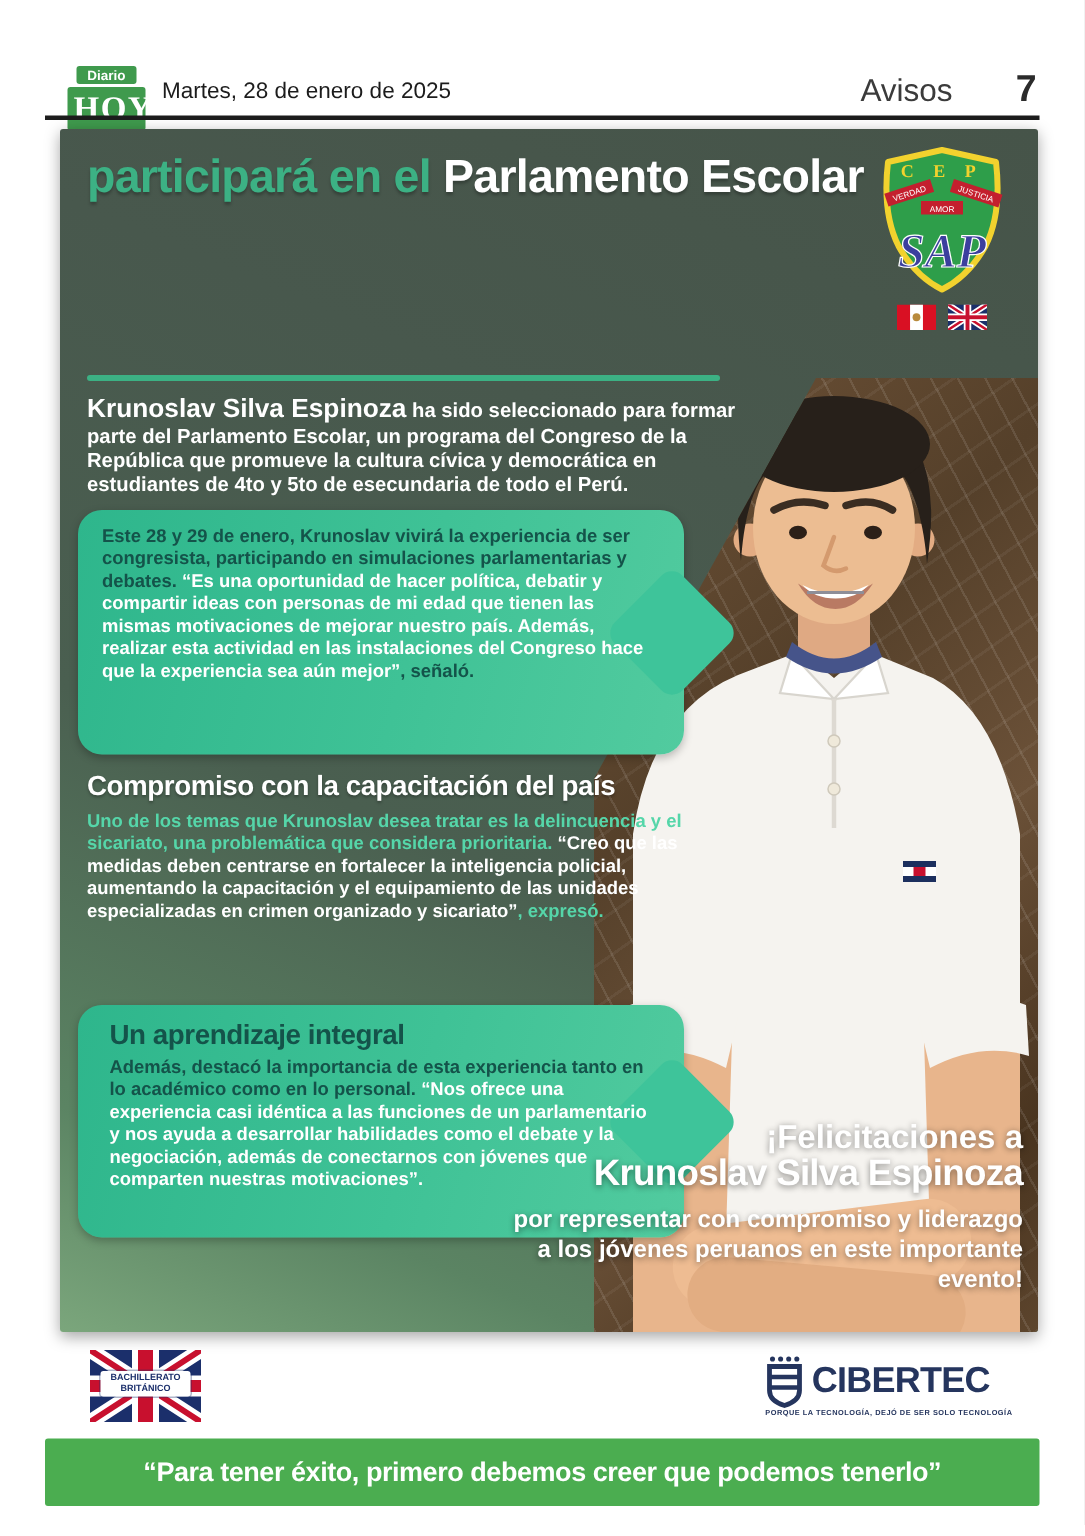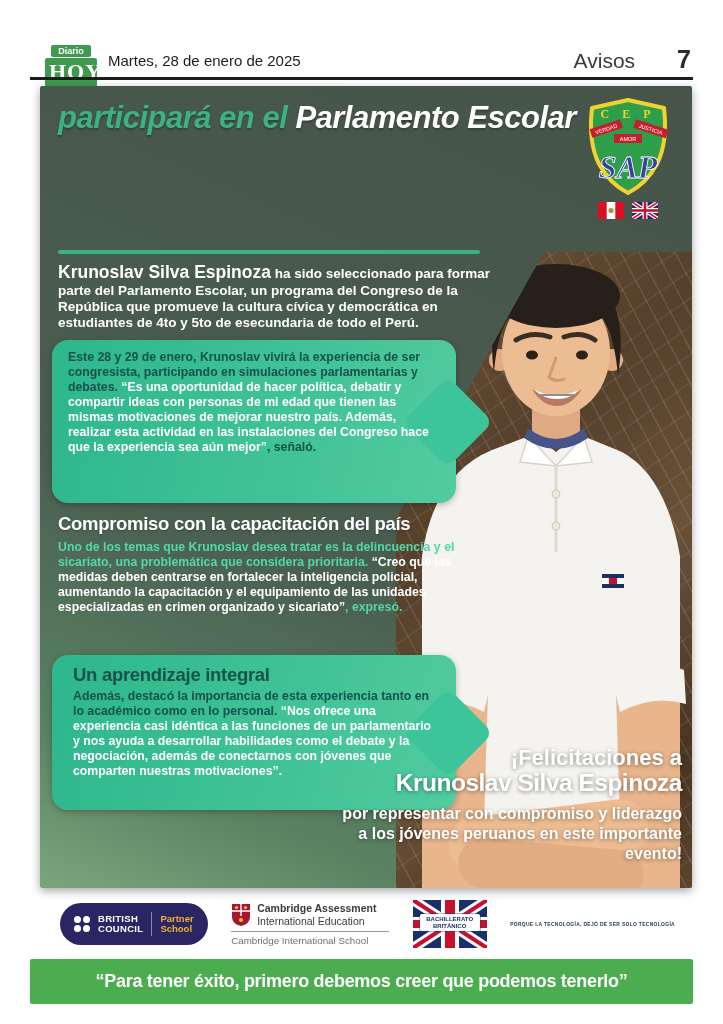--- a/index.html
+++ b/index.html
@@ -39,42 +39,42 @@
     background:
       repeating-linear-gradient(62deg, rgba(255,255,255,.10) 0 1.5px, transparent 1.5px 16px),
       repeating-linear-gradient(-35deg, rgba(255,255,255,.05) 0 2px, transparent 2px 23px);
   }
   .photo svg { position:absolute; inset:0; }
 
   
   .title { position:absolute; left:18px; top:16px; z-index:3; line-height:1.04; }
   .title-l1 { font-size:31px; font-weight:bold; color:#3cb184; letter-spacing:-0.5px; text-shadow:0 2px 2px rgba(0,0,0,.25); }
   .title-l2 { font-size:44px; font-weight:bold; color:#ffffff; letter-spacing:-1px; text-shadow:0 2px 3px rgba(0,0,0,.3); margin:2px 0; }
-  .title-l3 { font-size:31px; font-weight:bold; letter-spacing:-0.5px; text-shadow:0 2px 2px rgba(0,0,0,.25); white-space:nowrap;font-style:italic; }
+  .title-l3 { font-size:31px; font-weight:bold; letter-spacing:-0.5px; text-shadow:0 2px 2px rgba(0,0,0,.25); white-space:nowrap; }
   .title-l3 .green { color:#3cb184; }
   .title-l3 .white { color:#ffffff; }
 
   
   .school-badge { position:absolute; left:540px; top:10px; width:96px; z-index:3; text-align:center; }
   .badge-flags { display:flex; justify-content:center; gap:8px; margin-top:2px; }
 
   
   .separator { position:absolute; left:18px; top:164px; width:422px; height:4px; background:#3cb184; border-radius:2px; z-index:2; }
   .intro { position:absolute; left:18px; top:176px; width:436px; z-index:2;
     color:#fff; font-weight:bold; font-size:13.5px; line-height:1.2; }
   .intro .intro-name { font-size:17.5px; }
 
   
   .mint-box { position:absolute; left:12px; width:404px; z-index:2;
     background:linear-gradient(105deg,#2eb68c 0%, #3fc296 55%, #52cb9f 100%);
     border-radius:16px; padding:10px 16px 12px; box-shadow:0 2px 6px rgba(0,0,0,.25); }
   .mint-box::after { content:''; position:absolute; right:-24px; top:50%; width:64px; height:64px;
     margin-top:-32px; background:#3ec49a; transform:rotate(45deg); border-radius:10px; z-index:-1; }
   .box-1 { top:254px; min-height:163px; }
-  .box-3 { top:569px; min-height:155px;padding-left:21px; }
+  .box-3 { top:584px; min-height:155px;padding-left:21px; }
 
   .sec-heading-dark { color:#14534a; font-size:18.5px; font-weight:bold; line-height:1.08; margin-bottom:4px; letter-spacing:-0.3px; }
   .sec-body { font-size:12.3px; font-weight:bold; line-height:1.22; color:#14534a; }
   .sec-body .q-white { color:#ffffff; }
 
   
   .plain-section { position:absolute; left:18px; top:428px; width:400px; z-index:2; }
   .sec-heading-white { color:#ffffff; font-size:18.5px; font-weight:bold; line-height:1.1; margin-bottom:6px; letter-spacing:-0.3px; text-shadow:0 1px 2px rgba(0,0,0,.3); }
   .sec-body-mint { font-size:12.3px; font-weight:bold; line-height:1.22; color:#55d6a9; }
   .sec-body-mint .q-white { color:#ffffff; }
@@ -232,72 +232,51 @@
 
     <div class="congrats">
       <div class="congrats-l1">¡Felicitaciones a</div>
       <div class="congrats-l2">Krunoslav Silva Espinoza</div>
       <div class="congrats-l3">por representar con compromiso y liderazgo a los jóvenes peruanos en este importante evento!</div>
     </div>
   </div>
 
   <div class="partners">
 
-    <div class="bc-pill">
-      <span class="bc-dots">
-          <i></i>
-          <i></i>
-          <i></i>
-          <i></i>
-        </span>
-      <span class="bc-name">
-        <span>BRITISH</span><br>
-        <span>COUNCIL</span>
-      </span>
-      <span class="bc-div"></span>
-      <span class="bc-tag">
-        <span>Partner</span><br>
-        <span>School</span>
-      </span>
-    </div>
-
-    <div class="cam">
-      <div class="cam-top">
-        <svg width="20" height="24" viewBox="0 0 20 24">
-          <path d="M1 1 H19 V14 Q19 21 10 23 Q1 21 1 14 Z" fill="#a3182f"></path>
-          <path d="M1 8 H19 M10 1 V13" stroke="#ffffff" stroke-width="1.4"></path>
-          <circle cx="5.5" cy="4.5" r="1.6" fill="#f5c04a"></circle>
-            <circle cx="14.5" cy="4.5" r="1.6" fill="#f5c04a"></circle>
-          <circle cx="10" cy="17" r="2" fill="#f5c04a"></circle>
-        </svg>
-        <div class="cam-lines">
-          <div class="b">Cambridge Assessment</div>
-          <div>International Education</div>
-        </div>
-      </div>
-      <div class="cam-sub">Cambridge International School</div>
-    </div>
+
 
     <div class="bachi">
       <svg width="74" height="48" viewBox="0 0 74 48">
         <rect width="74" height="48" fill="#1b2f6b"></rect>
         <path d="M0 0 L74 48 M74 0 L0 48" stroke="#ffffff" stroke-width="10"></path>
         <path d="M0 0 L74 48 M74 0 L0 48" stroke="#c8102e" stroke-width="4"></path>
         <rect x="28" width="18" height="48" fill="#ffffff"></rect>
           <rect y="17" width="74" height="14" fill="#ffffff"></rect>
         <rect x="32" width="10" height="48" fill="#c8102e"></rect>
           <rect y="20" width="74" height="8" fill="#c8102e"></rect>
       </svg>
       <div class="bachi-label">
         <span>BACHILLERATO</span><br>
         <span>BRITÁNICO</span>
       </div>
     </div>
 
     <div class="cib">
+      <div class="cib-top">
+        <svg width="26" height="36" viewBox="0 0 26 36">
+          <circle cx="5" cy="3" r="1.7" fill="#25355e"></circle>
+            <circle cx="10.4" cy="3" r="1.7" fill="#25355e"></circle>
+          <circle cx="15.8" cy="3" r="1.7" fill="#25355e"></circle>
+            <circle cx="21.2" cy="3" r="1.7" fill="#25355e"></circle>
+          <path d="M3 8 H23 V24 Q23 31 13 34 Q3 31 3 24 Z" fill="none" stroke="#25355e" stroke-width="3.2"></path>
+          <line x1="3" y1="15" x2="23" y2="15" stroke="#25355e" stroke-width="3"></line>
+          <line x1="4" y1="22" x2="22" y2="22" stroke="#25355e" stroke-width="3"></line>
+        </svg>
+        <span class="cib-name">CIBERTEC</span>
+      </div>
       <div class="cib-tag">PORQUE LA TECNOLOGÍA, DEJÓ DE SER SOLO TECNOLOGÍA</div>
     </div>
   </div>
 
   <div class="quote-bar">
     <span>“Para tener éxito, primero debemos creer que podemos tenerlo”</span>
   </div>
 
 </div>
 

